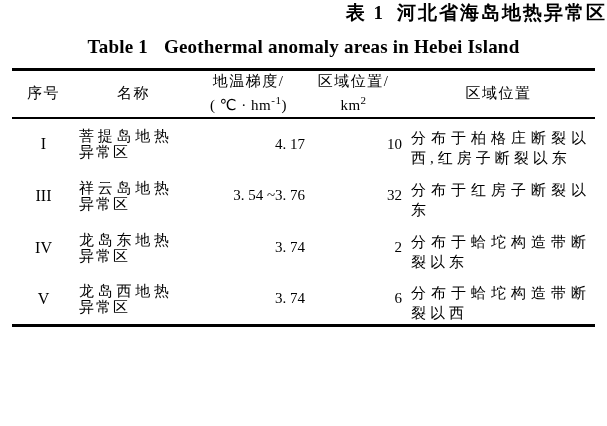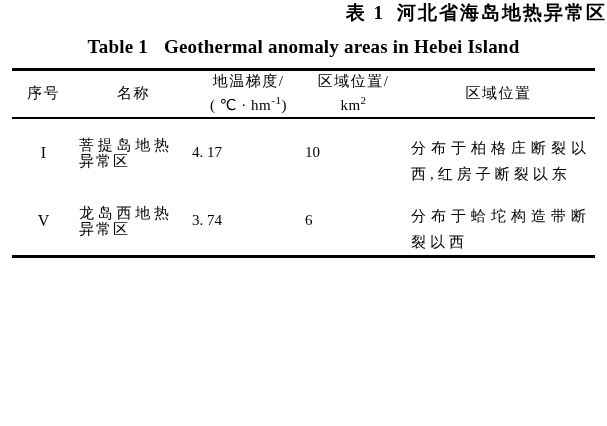--- a/index.html
+++ b/index.html
@@ -62,28 +62,28 @@
   td { vertical-align: middle; padding: 0; }
   td.c1 { text-align: center; font-size: 16px; letter-spacing: 0; }
   td.c2 {
     text-align: justify;
     text-justify: inter-character;
     word-break: break-all;
     letter-spacing: 2px;
     line-height: 16px;
     padding: 0 21px 0 4px;
   }
-  td.c3, td.c4 { text-align: left; white-space: nowrap; letter-spacing: 0; }
+  td.c3, td.c4 { text-align: right; white-space: nowrap; letter-spacing: 0; }
   td.c5 {
     text-align: justify;
     text-justify: inter-character;
     word-break: break-all;
     letter-spacing: 4px;
-    line-height: 26px;
-    padding: 16px 5px 0 9px;
+    line-height: 20px;
+    padding: 8px 5px 0 9px;
   }
 </style>
 </head>
 <body>
 
 <div class="page">
 
   <div class="title-zh">
     <span>表 1</span><span class="t-text">河北省海岛地热异常区</span>
   </div>
@@ -117,20 +117,34 @@
     </thead>
     <tbody>
       <tr>
         <td class="c1">I</td>
         <td class="c2">菩提岛地热异常区</td>
         <td class="c3">4. 17</td>
         <td class="c4">10</td>
         <td class="c5">分布于柏格庄断裂以西,红房子断裂以东</td>
       </tr>
       <tr>
+        <td class="c1">III</td>
+        <td class="c2">祥云岛地热异常区</td>
+        <td class="c3">3. 54 ~3. 76</td>
+        <td class="c4">32</td>
+        <td class="c5">分布于红房子断裂以东</td>
+      </tr>
+      <tr>
+        <td class="c1">IV</td>
+        <td class="c2">龙岛东地热异常区</td>
+        <td class="c3">3. 74</td>
+        <td class="c4">2</td>
+        <td class="c5">分布于蛤坨构造带断裂以东</td>
+      </tr>
+      <tr>
         <td class="c1">V</td>
         <td class="c2">龙岛西地热异常区</td>
         <td class="c3">3. 74</td>
         <td class="c4">6</td>
         <td class="c5">分布于蛤坨构造带断裂以西</td>
       </tr>
     </tbody>
   </table>
 
 </div>

